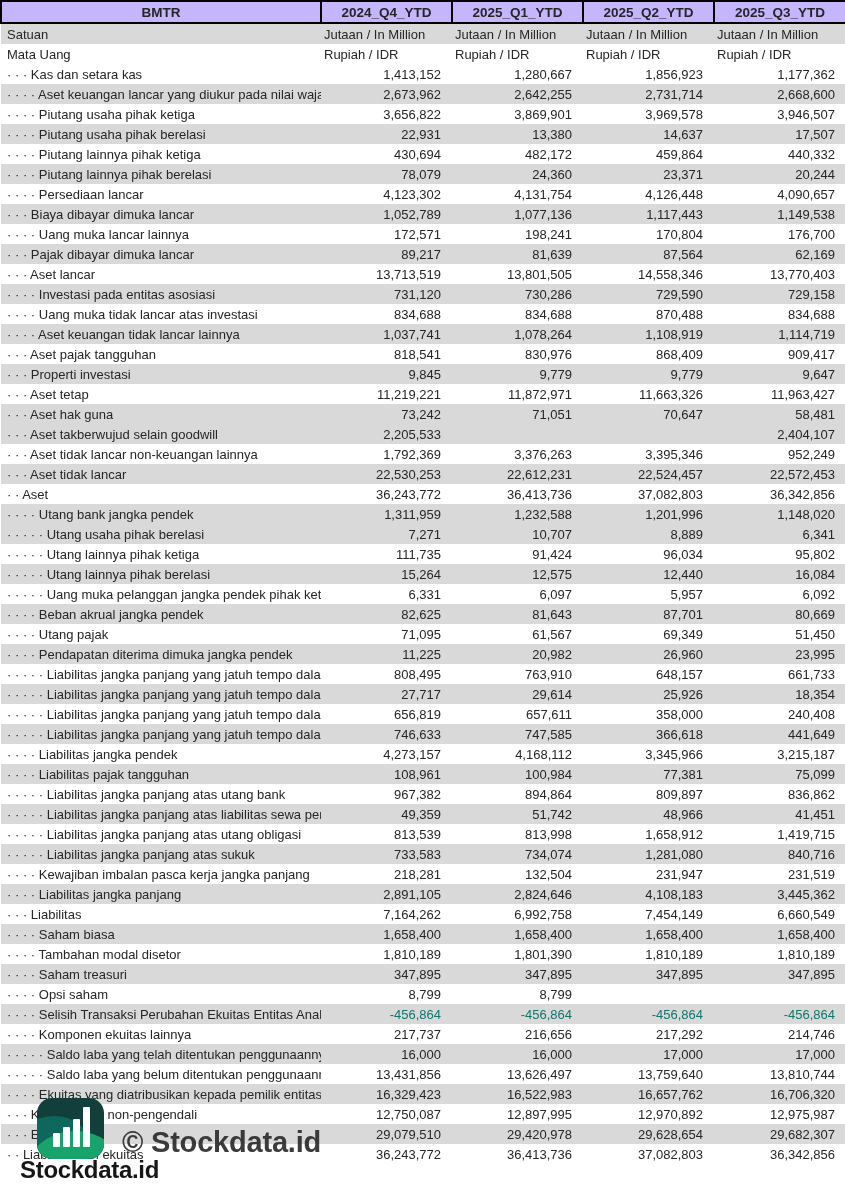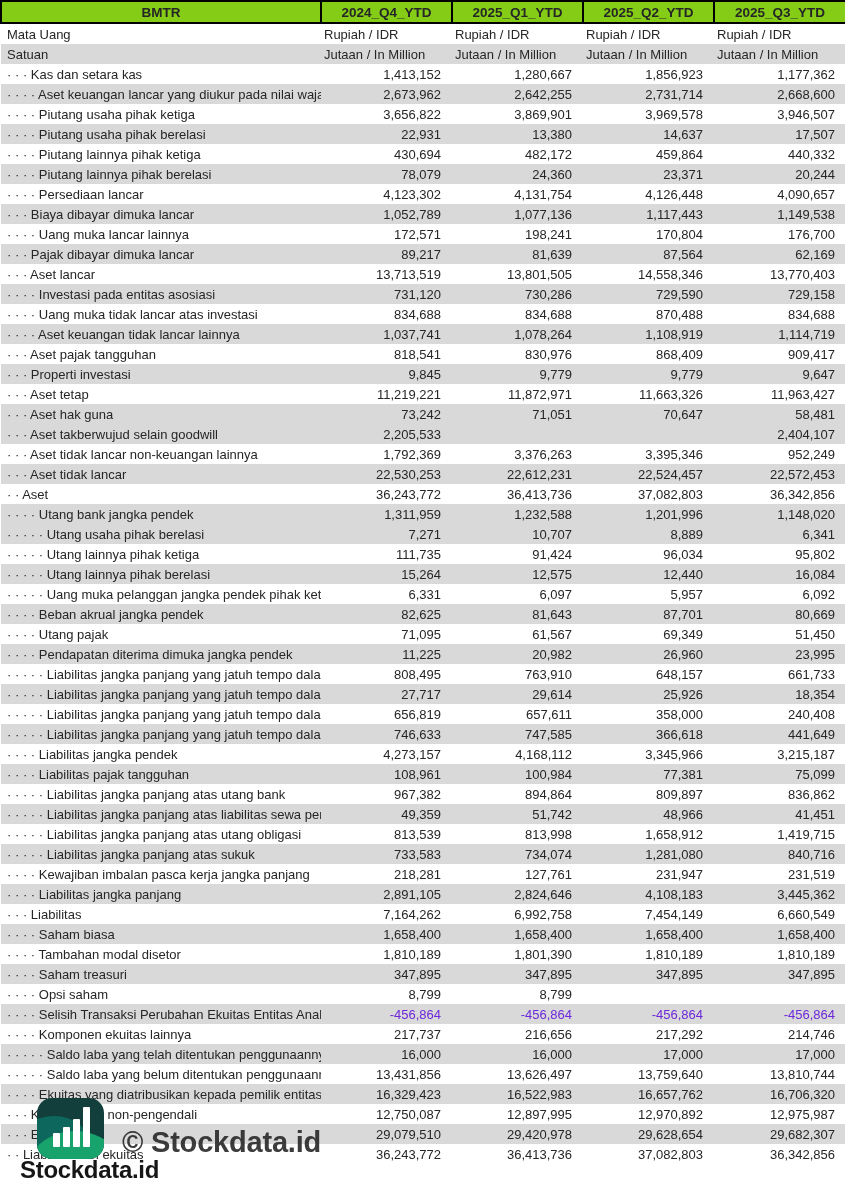--- a/index.html
+++ b/index.html
@@ -7,34 +7,34 @@
     width:845px;height:1201px;background:#ffffff;
     font-family:"Liberation Sans",sans-serif;
     color:#262626;overflow:hidden;
   }
   .sheet{position:relative;width:845px;height:1201px;}
   table{border-collapse:collapse;table-layout:fixed;width:845px;}
   col.c-label{width:320px;}
   col.c-q{width:131px;}
   col.c-q-last{width:132px;}
   thead th{
-    border:2px solid #000;background:#84cc16;
+    border:2px solid #000;background:#c4b5fd;
     height:20px;padding:0 2px;
     font-size:13.5px;font-weight:bold;text-align:center;
     white-space:nowrap;overflow:hidden;
   }
   tbody td{
     height:20px;padding:0;font-size:13px;
     white-space:nowrap;overflow:hidden;vertical-align:middle;
   }
   td.label{padding-left:6px;}
   td.val{text-align:right;padding-right:11px;}
   tr.meta td.val{text-align:left;padding-left:3px;padding-right:0;}
   tr.gray{background:#d9d9d9;}
-  td.neg{color:#6d28d9;}
+  td.neg{color:#0f766e;}
 
   
   .wm{position:absolute;left:0;top:0;width:845px;height:1201px;pointer-events:none;z-index:5;}
   .wm-logo{
     position:absolute;left:37px;top:1098px;width:67px;height:61px;
     border-radius:15px;background:#123f3b;overflow:hidden;
   }
   .wm-blob-mid{position:absolute;left:-20px;top:18px;width:74px;height:60px;
     background:#0e675c;border-radius:50%;}
   .wm-blob-green{position:absolute;left:-12px;top:33px;width:100px;height:64px;
@@ -71,34 +71,34 @@
     <thead>
       <tr>
         <th>BMTR</th>
         <th>2024_Q4_YTD</th>
         <th>2025_Q1_YTD</th>
         <th>2025_Q2_YTD</th>
         <th>2025_Q3_YTD</th>
       </tr>
     </thead>
     <tbody>
+        <tr class="meta gray">
+          <td class="label">Satuan</td>
+          <td class="val">Jutaan / In Million</td>
+          <td class="val">Jutaan / In Million</td>
+          <td class="val">Jutaan / In Million</td>
+          <td class="val">Jutaan / In Million</td>
+        </tr>
         <tr class="meta">
           <td class="label">Mata Uang</td>
           <td class="val">Rupiah / IDR</td>
           <td class="val">Rupiah / IDR</td>
           <td class="val">Rupiah / IDR</td>
           <td class="val">Rupiah / IDR</td>
         </tr>
-        <tr class="meta gray">
-          <td class="label">Satuan</td>
-          <td class="val">Jutaan / In Million</td>
-          <td class="val">Jutaan / In Million</td>
-          <td class="val">Jutaan / In Million</td>
-          <td class="val">Jutaan / In Million</td>
-        </tr>
         <tr class="data">
           <td class="label">· · · Kas dan setara kas</td>
           <td class="val">1,413,152</td>
           <td class="val">1,280,667</td>
           <td class="val">1,856,923</td>
           <td class="val">1,177,362</td>
         </tr>
         <tr class="data gray">
           <td class="label">· · · · Aset keuangan lancar yang diukur pada nilai wajar</td>
           <td class="val">2,673,962</td>
@@ -368,21 +368,21 @@
         <tr class="data gray">
           <td class="label">· · · · · Liabilitas jangka panjang atas sukuk</td>
           <td class="val">733,583</td>
           <td class="val">734,074</td>
           <td class="val">1,281,080</td>
           <td class="val">840,716</td>
         </tr>
         <tr class="data">
           <td class="label">· · · · Kewajiban imbalan pasca kerja jangka panjang</td>
           <td class="val">218,281</td>
-          <td class="val">127,761</td>
+          <td class="val">132,504</td>
           <td class="val">231,947</td>
           <td class="val">231,519</td>
         </tr>
         <tr class="data gray">
           <td class="label">· · · · Liabilitas jangka panjang</td>
           <td class="val">2,891,105</td>
           <td class="val">2,824,646</td>
           <td class="val">4,108,183</td>
           <td class="val">3,445,362</td>
         </tr>

